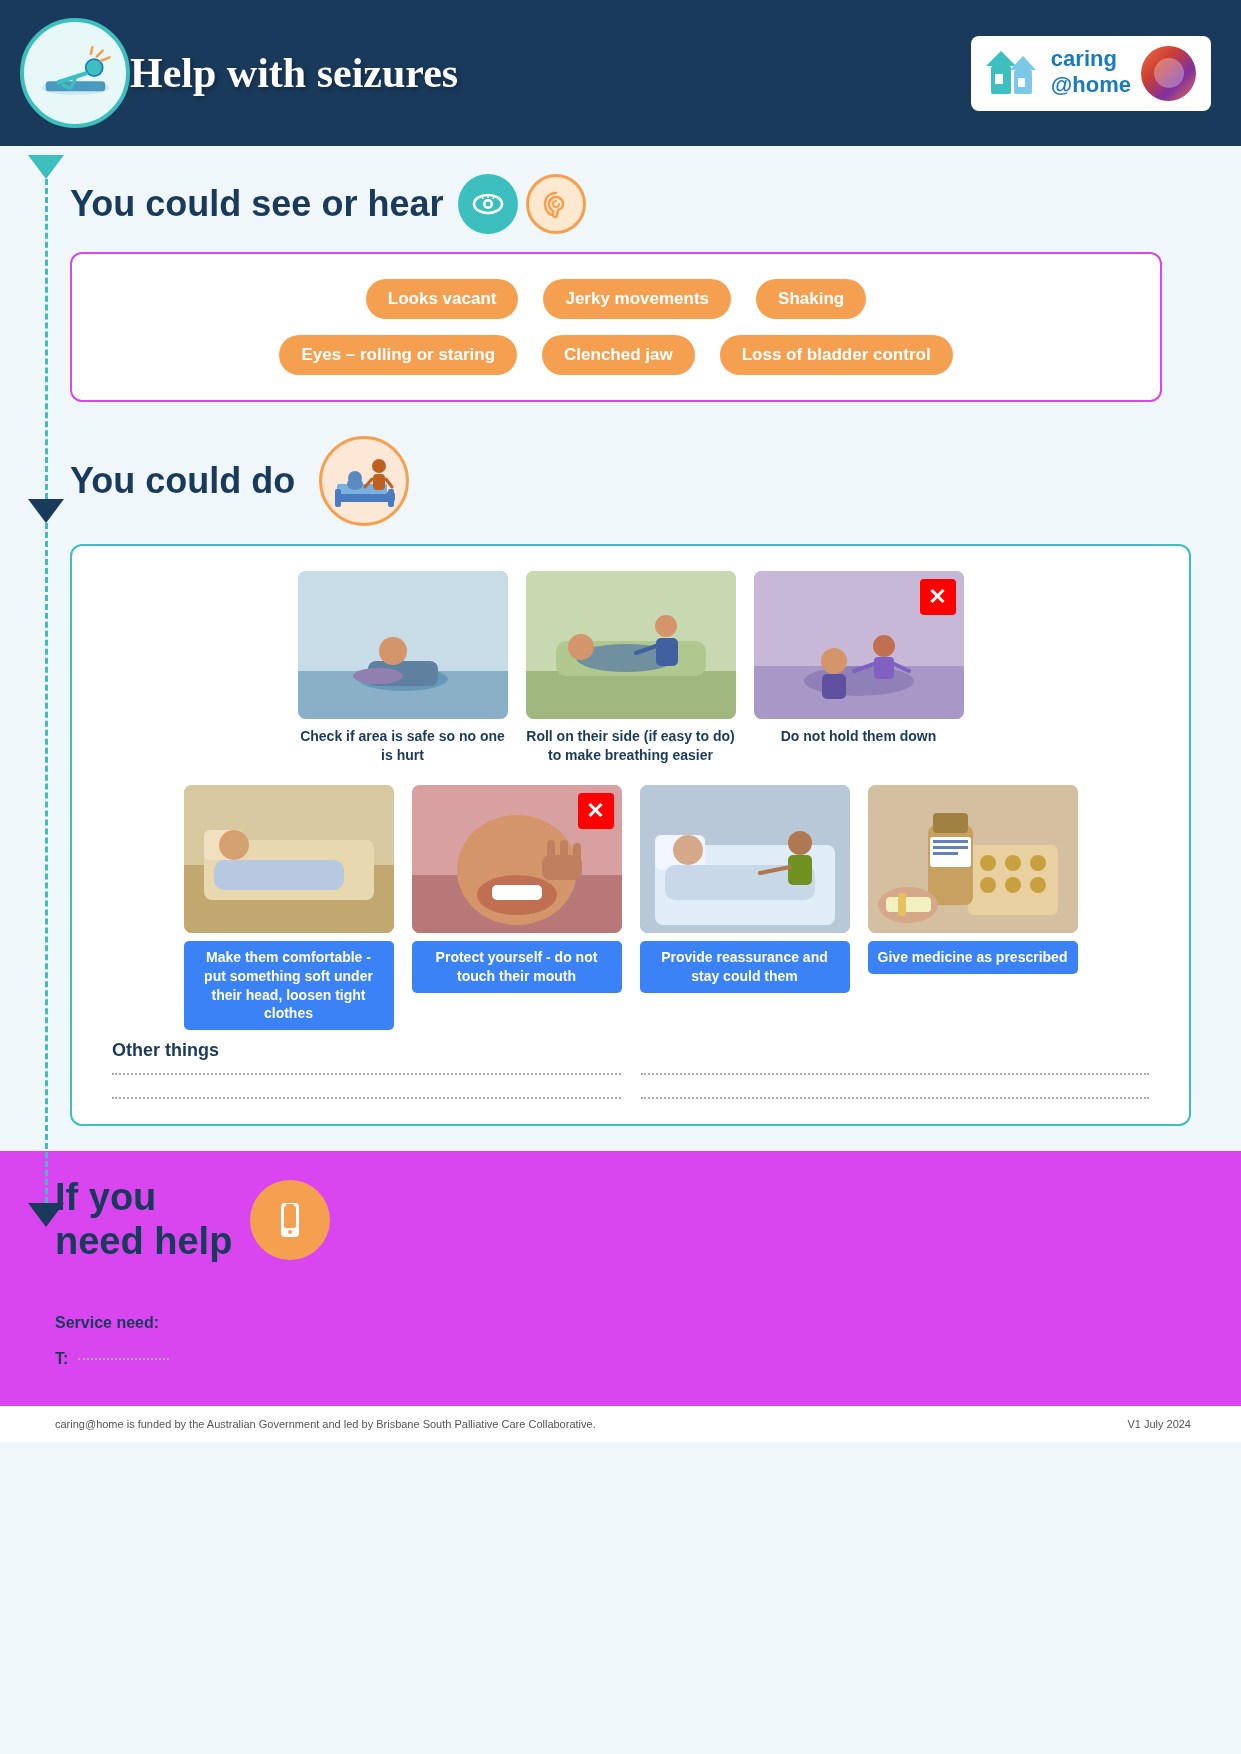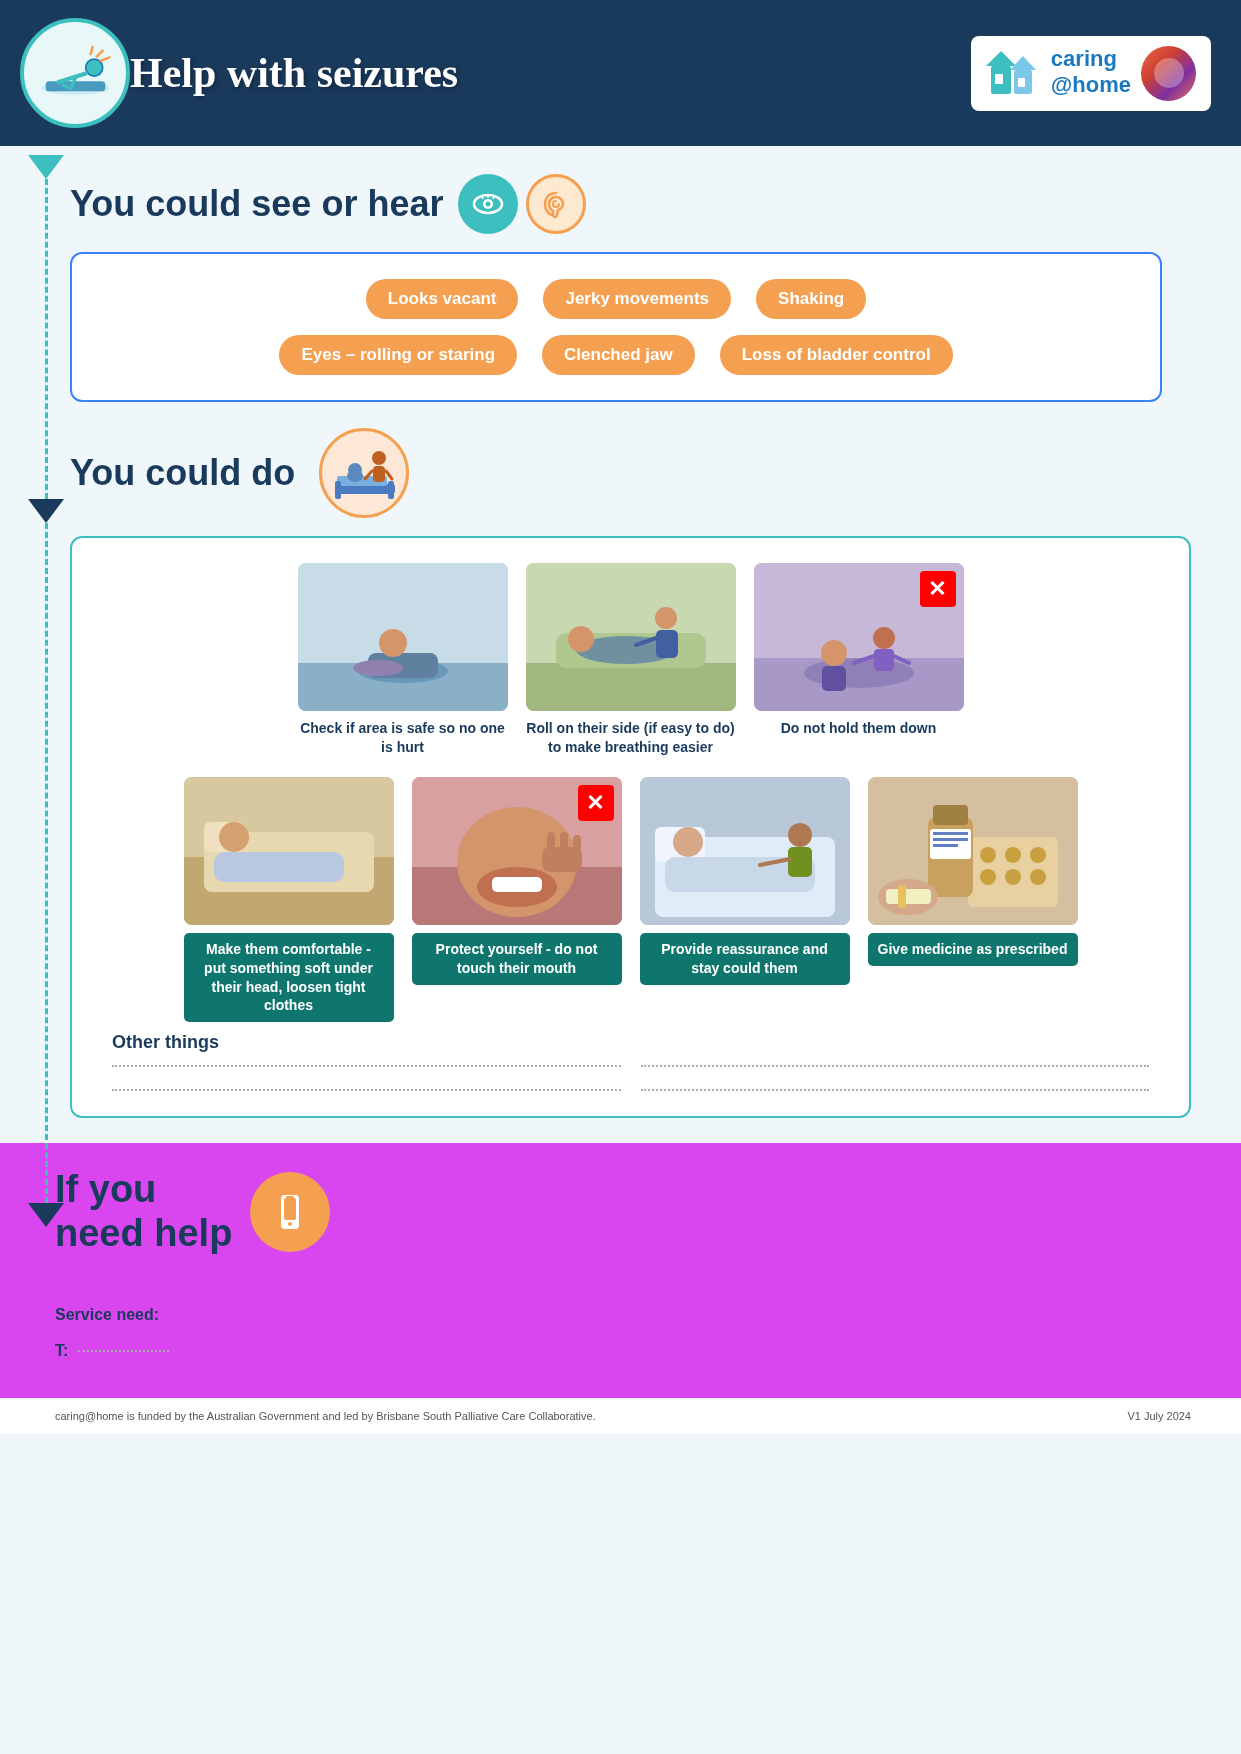--- a/index.html
+++ b/index.html
@@ -92,25 +92,25 @@
       border-radius: 50%;
       display: flex;
       align-items: center;
       justify-content: center;
       font-size: 28px;
     }
     .eye-circle { background: #3dbfbf; }
     .ear-circle { background: #f5a050; border: 3px solid #f5a050; }
 
     .symptoms-box {
-      border: 2px solid #3b82f6;
+      border: 2px solid #d946ef;
       border-radius: 12px;
       padding: 25px 30px;
       background: white;
-      margin-bottom: 4px;
+      margin-bottom: 12px;
     }
     .symptom-badge {
       background: #f5a050;
       color: white;
       font-weight: 700;
       font-size: 17px;
       padding: 10px 22px;
       border-radius: 25px;
       white-space: nowrap;
     }
@@ -327,21 +327,21 @@
     }
     .action-caption {
       font-weight: 700;
       font-size: 14px;
       color: #1a3a5c;
       text-align: center;
       line-height: 1.35;
       max-width: 210px;
     }
     .action-caption.dark {
-      background: #0f766e;
+      background: #3b82f6;
       color: white;
       padding: 7px 10px;
       border-radius: 5px;
       width: 210px;
     }
 
     .symptoms-row-1 {
       display: flex;
       gap: 25px;
       justify-content: center;

